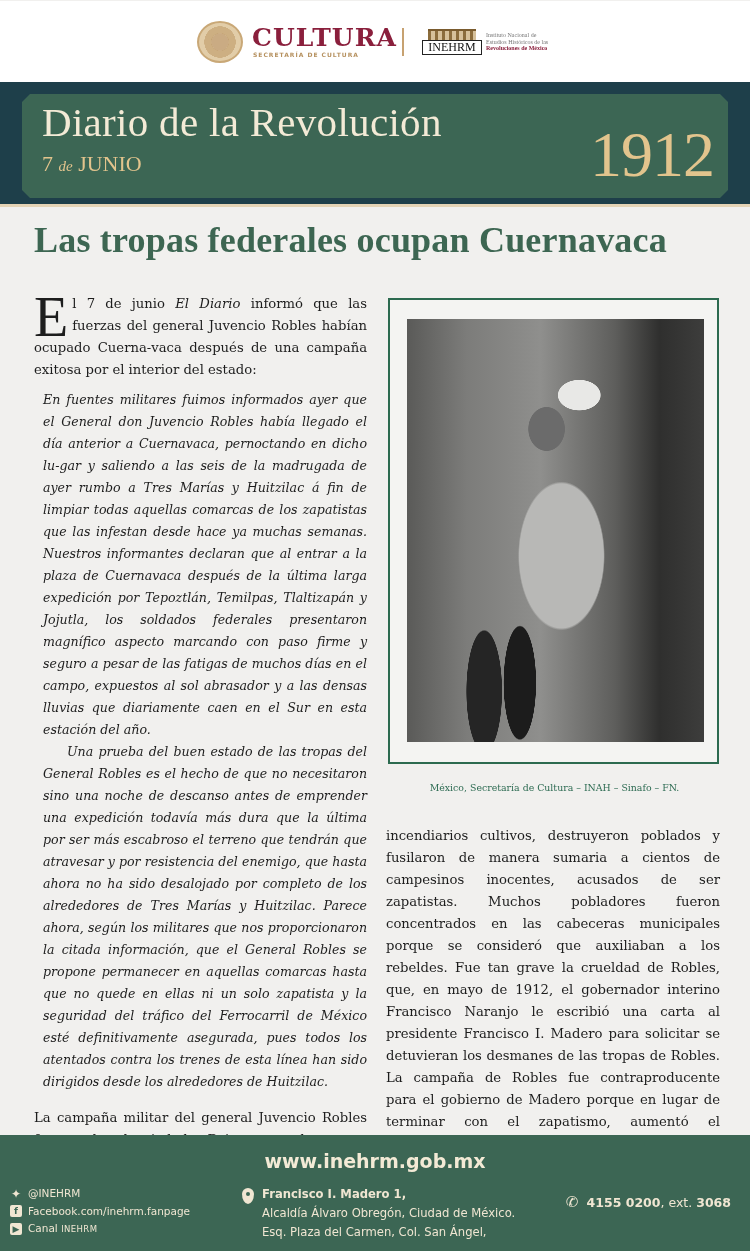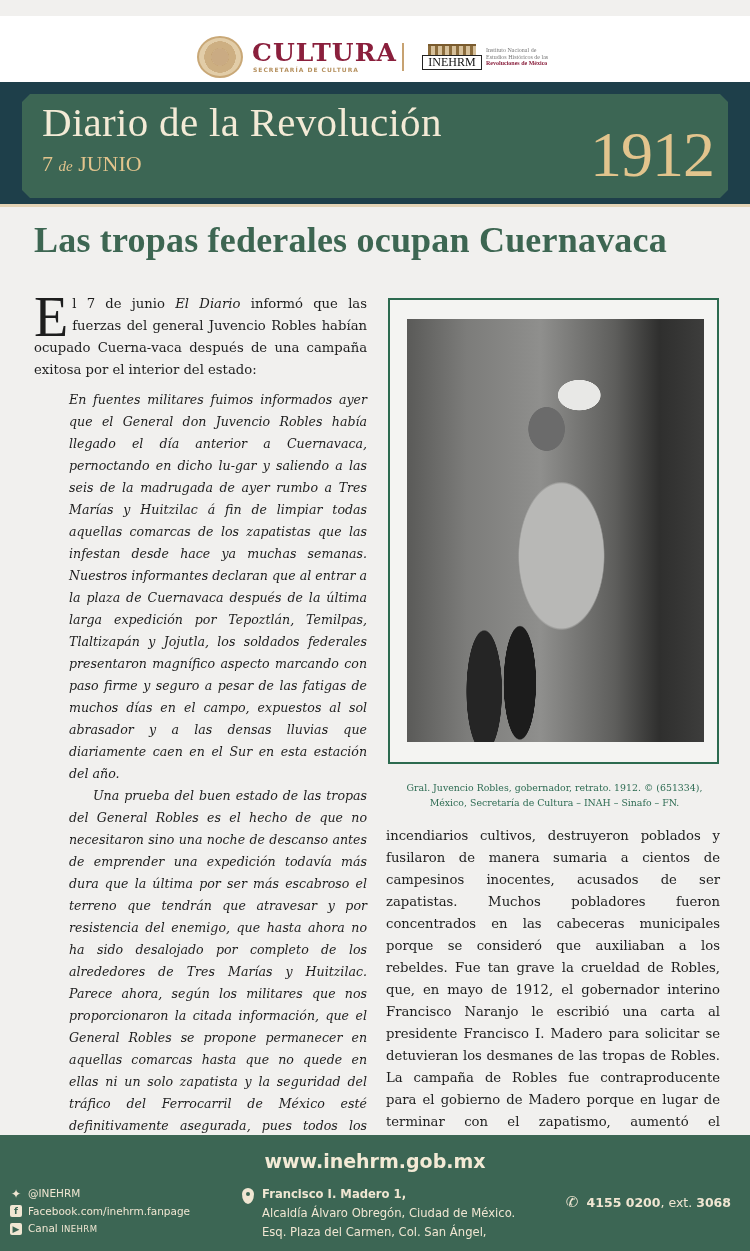--- a/index.html
+++ b/index.html
@@ -5,21 +5,21 @@
   * { box-sizing: border-box; margin: 0; padding: 0; }
   html, body { width: 750px; height: 1251px; overflow: hidden; }
   body {
     background: #f1f0ee;
     font-family: "DejaVu Serif", serif;
     color: #1f1f1f;
     position: relative;
   }
   
   .topbar {
-    position: absolute; left: 0; top: 16px; width: 750px; height: 82px;
+    position: absolute; left: 0; top: 1px; width: 750px; height: 82px;
     background: #ffffff;
   }
   .seal {
     position: absolute; left: 197px; top: 20px; width: 46px; height: 42px;
     border-radius: 50%;
     background: radial-gradient(circle at 50% 50%, #e6d3b4 0 30%, #cdaf82 31% 55%, #e2cda8 56% 100%);
     border: 2px solid #c9a877;
   }
   .seal-inner {
     position: absolute; left: 12px; top: 10px; width: 18px; height: 18px;
@@ -100,21 +100,21 @@
   .col-left { position: absolute; left: 34px; top: 293px; width: 333px; }
   .para {
     font-family: "DejaVu Serif", serif; font-size: 13.2px; line-height: 22px;
     text-align: justify; color: #1d1d1d;
   }
   .dropcap {
     float: left; font-family: "Liberation Serif", serif; font-size: 56px; line-height: 40px;
     margin: 4px 4px 0 0; color: #1d1d1d;
   }
   .quote {
-    margin-left: 35px; margin-top: 8px;
+    margin-left: 9px; margin-top: 8px;
     font-family: "DejaVu Serif", serif; font-style: italic; font-size: 12.6px; line-height: 22px;
     text-align: justify; color: #1d1d1d;
   }
   .quote p + p { text-indent: 24px; }
   .para-after { margin-top: 14px; }
 
   
   .photo-frame {
     position: absolute; left: 388px; top: 298px; width: 331px; height: 466px;
     border: 2px solid #2c6a4f; background: #f4f4f2;
@@ -210,21 +210,20 @@
     <p>En fuentes militares fuimos informados ayer que el General don Juvencio Robles había llegado el día anterior a Cuernavaca, pernoctando en dicho lu-gar y saliendo a las seis de la madrugada de ayer rumbo a Tres Marías y Huitzilac á fin de limpiar todas aquellas comarcas de los zapatistas que las infestan desde hace ya muchas semanas. Nuestros informantes declaran que al entrar a la plaza de Cuernavaca después de la última larga expedición por Tepoztlán, Temilpas, Tlaltizapán y Jojutla, los soldados federales presentaron magnífico aspecto marcando con paso firme y seguro a pesar de las fatigas de muchos días en el campo, expuestos al sol abrasador y a las densas lluvias que diariamente caen en el Sur en esta estación del año.</p>
     <p>Una prueba del buen estado de las tropas del General Robles es el hecho de que no necesitaron sino una noche de descanso antes de emprender una expedición todavía más dura que la última por ser más escabroso el terreno que tendrán que atravesar y por resistencia del enemigo, que hasta ahora no ha sido desalojado por completo de los alrededores de Tres Marías y Huitzilac. Parece ahora, según los militares que nos proporcionaron la citada información, que el General Robles se propone permanecer en aquellas comarcas hasta que no quede en ellas ni un solo zapatista y la seguridad del tráfico del Ferrocarril de México esté definitivamente asegurada, pues todos los atentados contra los trenes de esta línea han sido dirigidos desde los alrededores de Huitzilac.</p>
   </div>
   <p class="para para-after">La campaña militar del general Juvencio Robles fue cruel y despiadada. Bajo su mando, tropas federales</p>
 </div>
 
 <div class="photo-frame">
   <div class="photo" title="Retrato del general Juvencio Robles sentado con sombrero claro y botas"></div>
 </div>
 <div class="caption">
-  <div>Gral. Juvencio Robles, gobernador, retrato. 1912. © (651334),</div>
   <div>México, Secretaría de Cultura – INAH – Sinafo – FN.</div>
 </div>
 
 <div class="col-right">
   <p class="para">incendiarios cultivos, destruyeron poblados y fusilaron de manera sumaria a cientos de campesinos inocentes, acusados de ser zapatistas. Muchos pobladores fueron concentrados en las cabeceras municipales porque se consideró que auxiliaban a los rebeldes. Fue tan grave la crueldad de Robles, que, en mayo de 1912, el gobernador interino Francisco Naranjo le escribió una carta al presidente Francisco I. Madero para solicitar se detuvieran los desmanes de las tropas de Robles. La campaña de Robles fue contraproducente para el gobierno de Madero porque en lugar de terminar con el zapatismo, aumentó el descontento e incrementó las fuerzas de Emiliano Zapata.</p>
 </div>
 
 <div class="footer">
   <div class="footer-url">www.inehrm.gob.mx</div>
   <div class="social">

